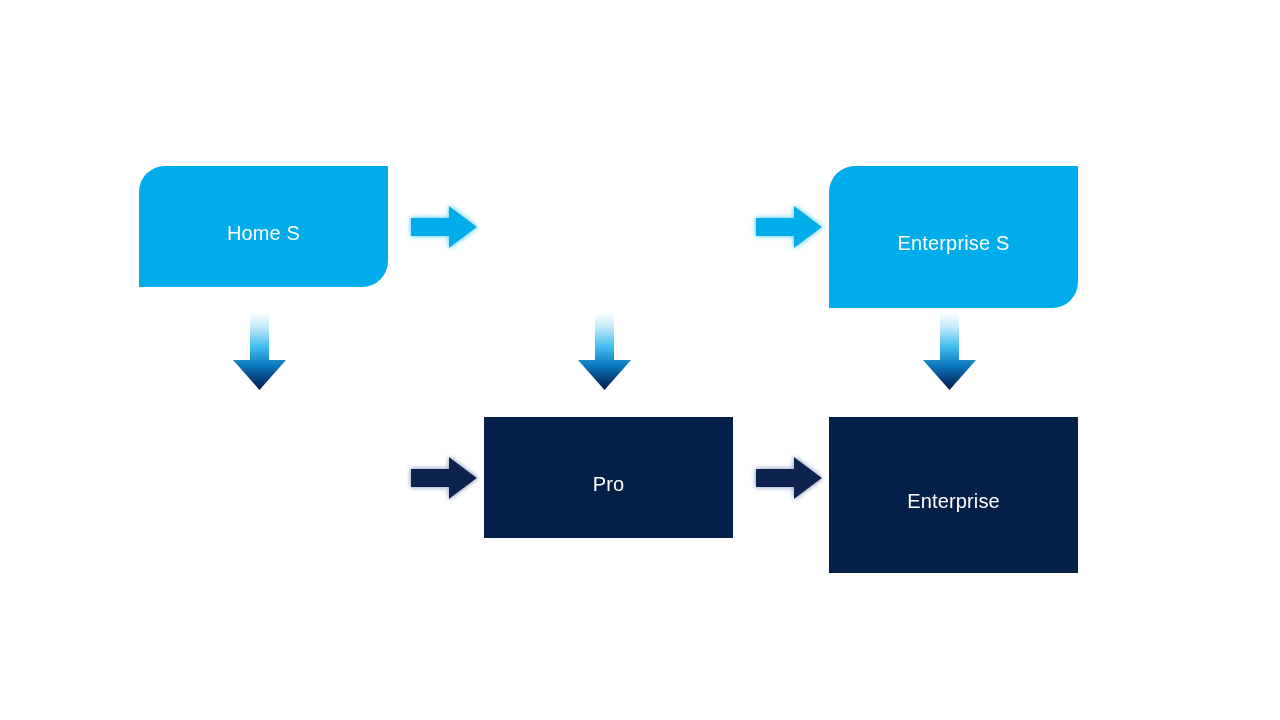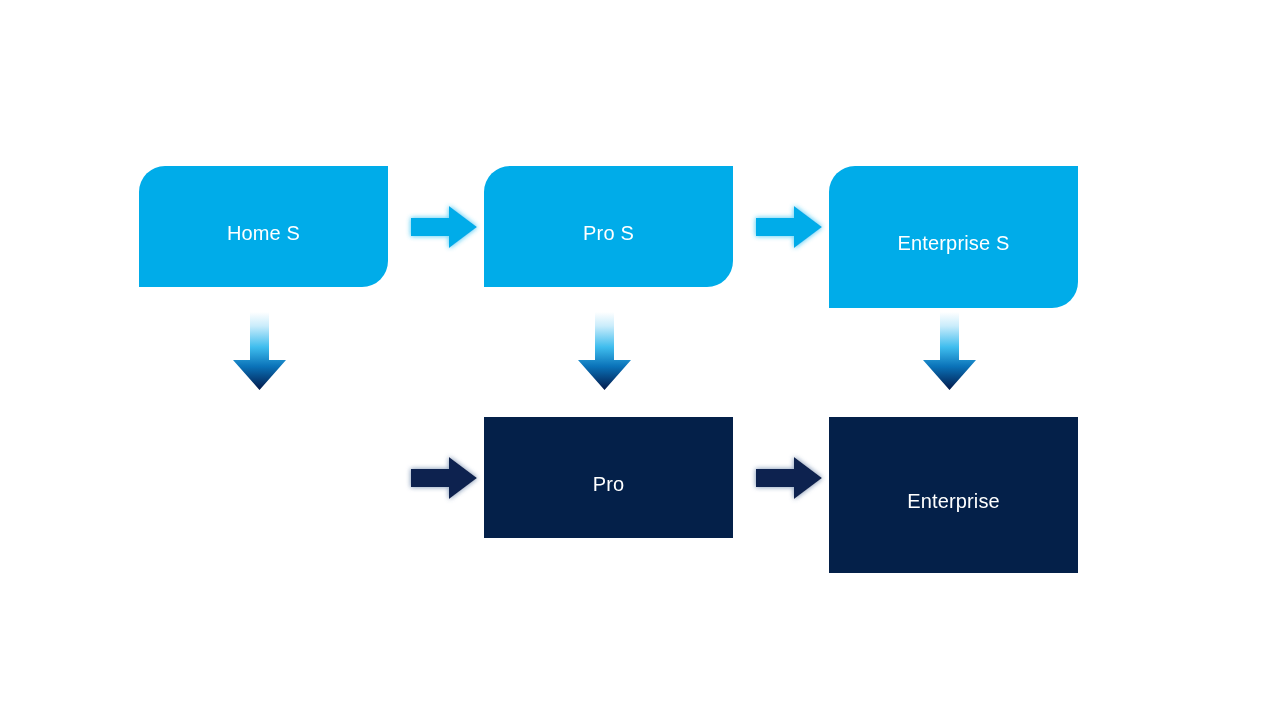--- a/index.html
+++ b/index.html
@@ -69,23 +69,20 @@
 </style>
 </head>
 <body>
 
 <div id="canvas">
 
   <div class="box box-top" style="left:139px; top:166px; width:249px; height:121px;">
     <span class="box-label">Home S</span>
   </div>
 
-  <div class="box box-top" style="left:484px; top:166px; width:249px; height:121px;">
-    <span class="box-label">Pro S</span>
-  </div>
 
   <div class="box box-top" style="left:829px; top:166px; width:249px; height:142px;">
     <span class="box-label">Enterprise S</span>
   </div>
 
   <div class="arrow" style="left:409px; top:202px; width:70px; height:50px;">
     <svg viewBox="0 0 70 50" preserveAspectRatio="none">
       <defs>
         <filter id="glowCyan1" x="-60%" y="-60%" width="220%" height="220%">
           <feGaussianBlur in="SourceAlpha" stdDeviation="2.6" result="b"></feGaussianBlur>

